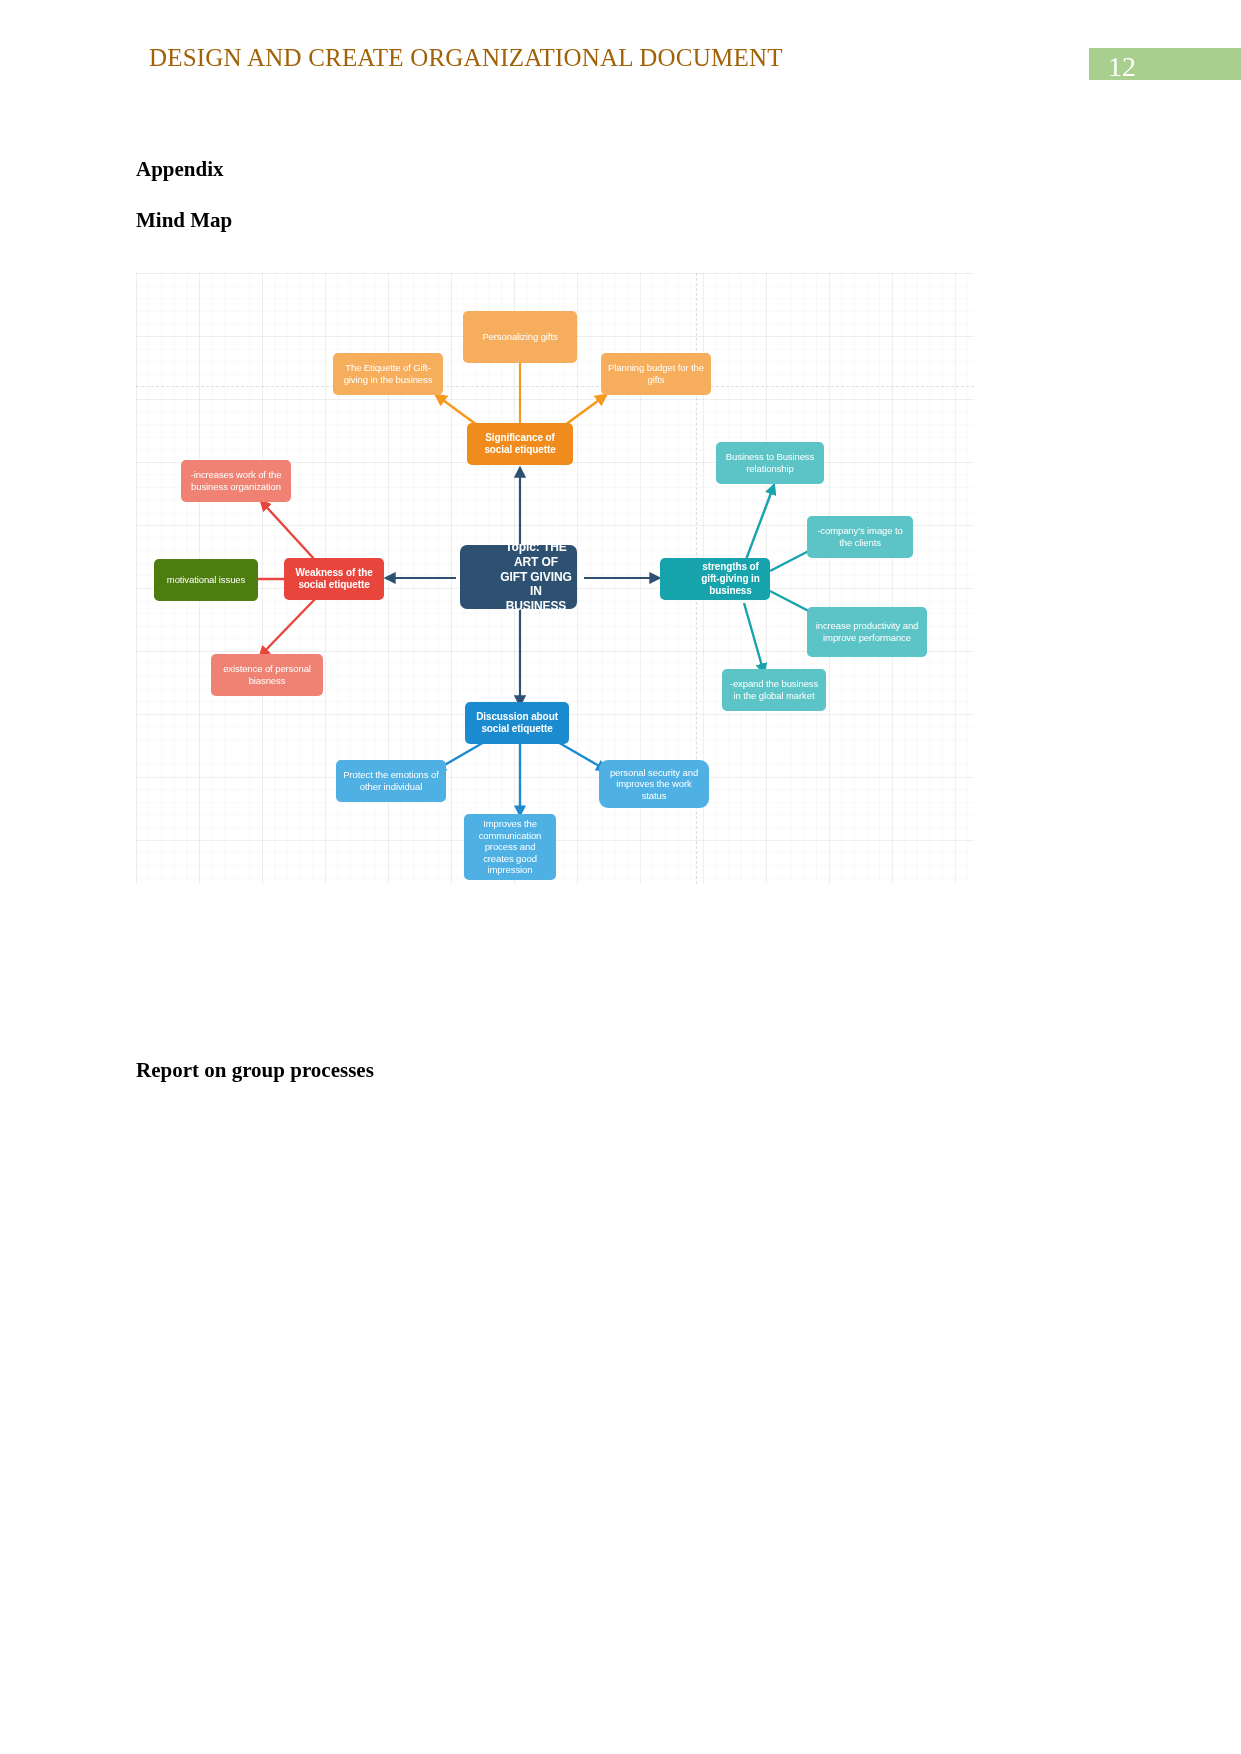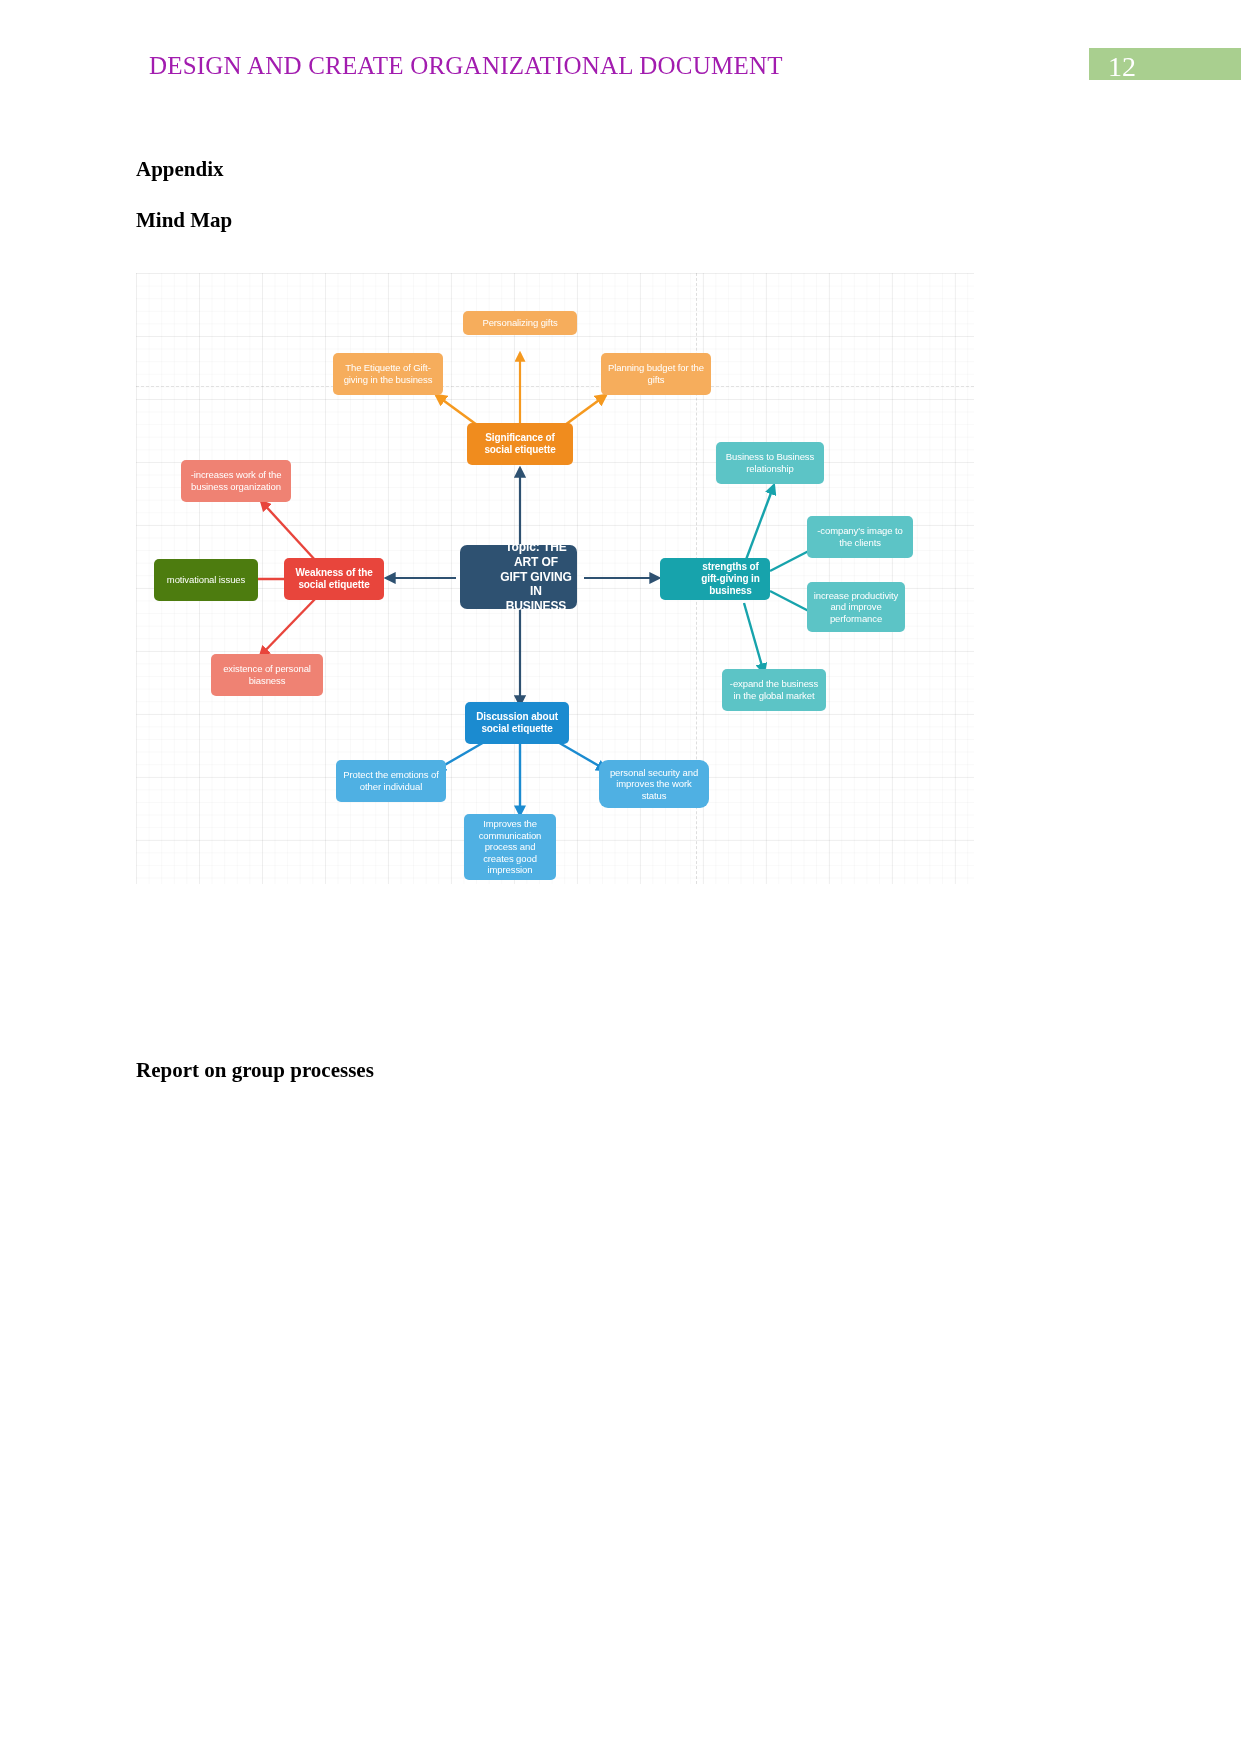--- a/index.html
+++ b/index.html
@@ -18,25 +18,25 @@
   
   .page-header {
     position: absolute;
     top: 0; left: 0;
     width: 1241px;
     height: 110px;
   }
   .header-title {
     position: absolute;
     left: 149px;
-    top: 52px;
+    top: 44px;
     font-family: "Liberation Serif", serif;
     font-size: 25px;
     letter-spacing: 0.2px;
-    color: #a21caf;
+    color: #a16207;
     white-space: nowrap;
     text-align: right;
   }
   .page-number-badge {
     position: absolute;
     left: 1089px;
     top: 48px;
     width: 152px;
     height: 32px;
     background: #a9cf8f;
@@ -187,41 +187,41 @@
 
     <line x1="350" y1="468" x2="300" y2="497" stroke="#1b8bd0" stroke-width="2.4" marker-end="url(#ar-blue)"></line>
     <line x1="420" y1="468" x2="470" y2="497" stroke="#1b8bd0" stroke-width="2.4" marker-end="url(#ar-blue)"></line>
     <line x1="384" y1="470" x2="384" y2="542" stroke="#1b8bd0" stroke-width="2.4" marker-end="url(#ar-blue)"></line>
   </svg>
 
   <div class="mm-node center" style="left:324px; top:272px; width:117px; height:64px; background:#2e5171;padding-left:40px;">Topic: THE ART OF GIFT GIVING IN BUSINESS</div>
 
   <div class="mm-node hub" style="left:331px; top:150px; width:106px; height:42px; background:#f08c1e;">Significance of social etiquette</div>
 
-  <div class="mm-node leaf" style="left:327px; top:38px; width:114px; height:24px; background:#f6ad5c;">Personalizing gifts</div>
+  <div class="mm-node leaf" style="left:327px; top:38px; width:114px; height:52px; background:#f6ad5c;">Personalizing gifts</div>
 
   <div class="mm-node leaf" style="left:197px; top:80px; width:110px; height:42px; background:#f6ad5c;">The Etiquette of Gift-giving in the business</div>
 
   <div class="mm-node leaf" style="left:465px; top:80px; width:110px; height:42px; background:#f6ad5c;">Planning budget for the gifts</div>
 
   <div class="mm-node hub" style="left:148px; top:285px; width:100px; height:42px; background:#e8453c;">Weakness of the social etiquette</div>
 
   <div class="mm-node leaf" style="left:45px; top:187px; width:110px; height:42px; background:#ef8273;">-increases work of the business organization</div>
 
   <div class="mm-node leaf" style="left:18px; top:286px; width:104px; height:42px; background:#4d7c0f;">motivational issues</div>
 
   <div class="mm-node leaf" style="left:44px; top:381px; width:112px; height:42px; background:#ef8273;margin-left:31px;">existence of personal biasness</div>
 
   <div class="mm-node hub" style="left:524px; top:285px; width:110px; height:42px; background:#17a3ac;padding-left:36px;">strengths of gift-giving in business</div>
 
   <div class="mm-node leaf" style="left:580px; top:169px; width:108px; height:42px; background:#5cc4c6;">Business to Business relationship</div>
 
   <div class="mm-node leaf" style="left:671px; top:243px; width:106px; height:42px; background:#5cc4c6;">-company's image to the clients</div>
 
-  <div class="mm-node leaf" style="left:671px; top:309px; width:98px; height:50px; background:#5cc4c6;">increase productivity and improve performance</div>
+  <div class="mm-node leaf" style="left:671px; top:334px; width:120px; height:50px; background:#5cc4c6;">increase productivity and improve performance</div>
 
   <div class="mm-node leaf" style="left:586px; top:396px; width:104px; height:42px; background:#5cc4c6;">-expand the business in the global market</div>
 
   <div class="mm-node hub" style="left:329px; top:429px; width:104px; height:42px; background:#1b8bd0;">Discussion about social etiquette</div>
 
   <div class="mm-node leaf" style="left:200px; top:487px; width:110px; height:42px; background:#4fb0e3;">Protect the emotions of other individual</div>
 
   <div class="mm-node leaf" style="left:463px; top:487px; width:110px; height:48px; background:#4fb0e3;border-radius:9px;">personal security and improves the work status</div>
 
   <div class="mm-node leaf" style="left:328px; top:541px; width:92px; height:66px; background:#4fb0e3;">Improves the communication process and creates good impression</div>

